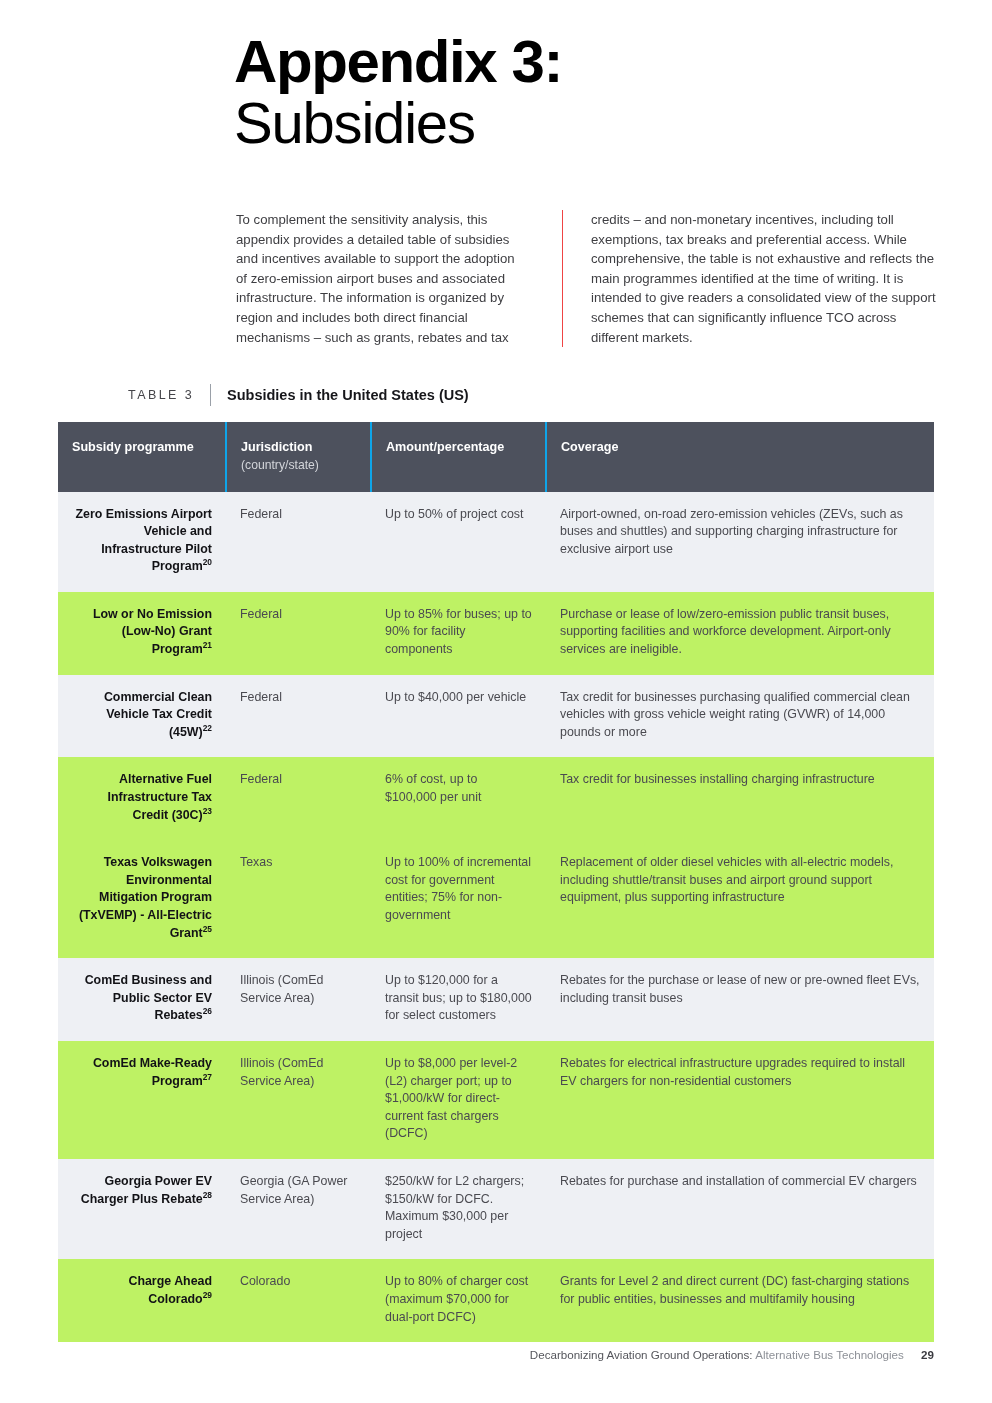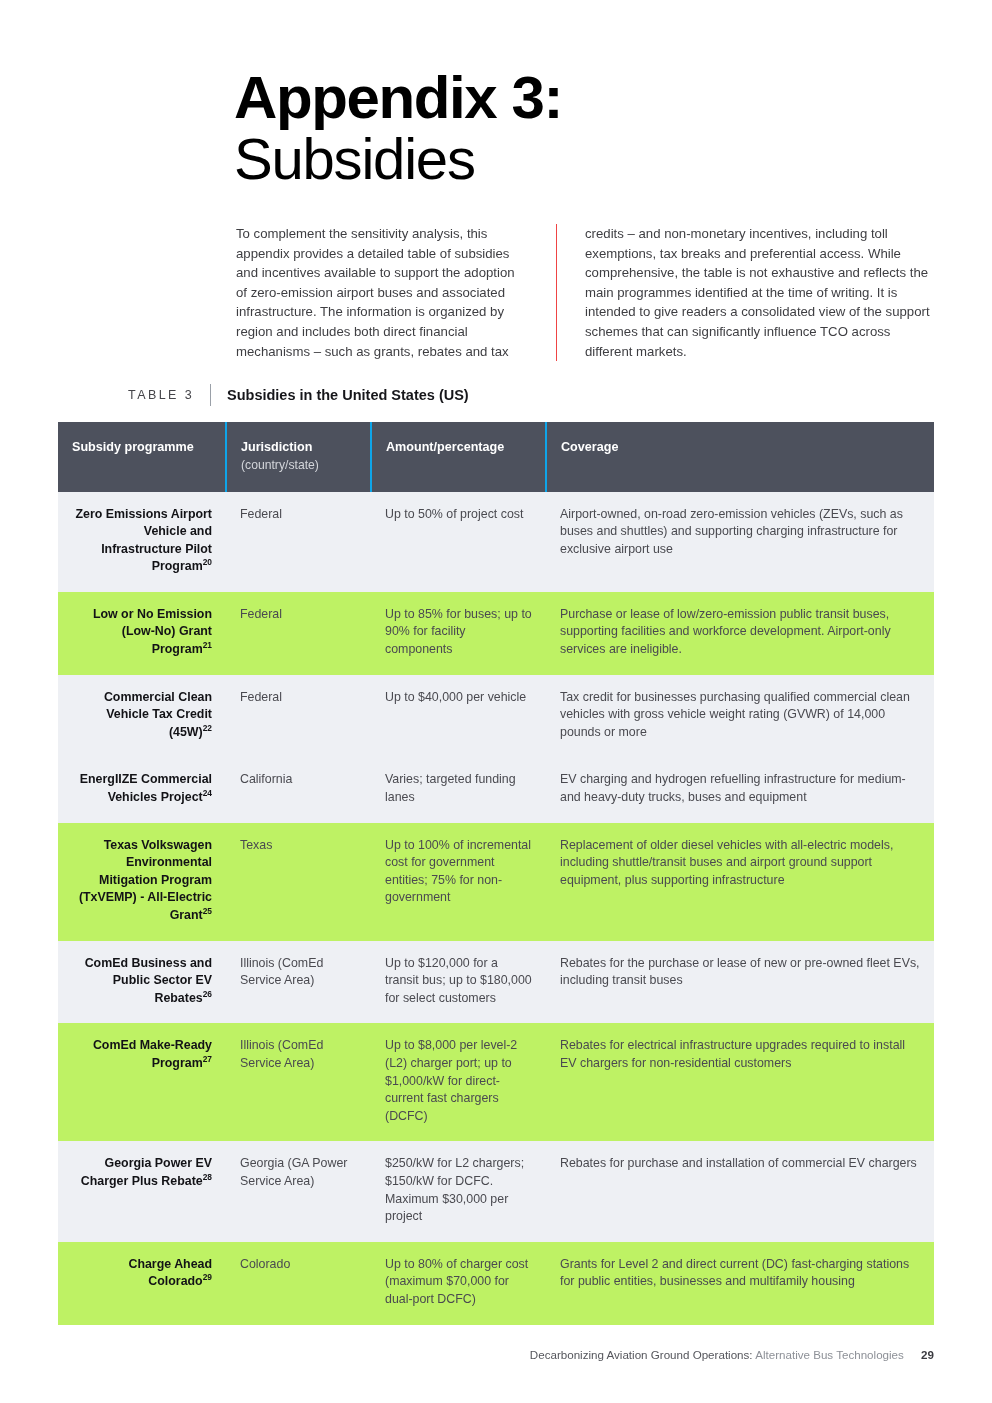--- a/index.html
+++ b/index.html
@@ -23,39 +23,39 @@
     left: 234px;
     top: 30px;
     width: 700px;
   }
   .title-main {
     font-size: 60px;
     font-weight: 700;
     letter-spacing: -1.4px;
     color: #000000;
     line-height: 1.08;
-    margin-top: 36px;
   }
   .title-sub {
     font-size: 58px;
     font-weight: 300;
     letter-spacing: -1.2px;
     color: #000000;
     line-height: 1.10;
     margin-top: -4px;
   }
 
   
   .intro {
     position: absolute;
     left: 236px;
-    top: 224px;
+    top: 210px;
     width: 700px;
     display: flex;
     gap: 4px;
+    justify-content: space-between;
   }
   .intro-col {
     font-size: 13.2px;
     line-height: 19.6px;
     color: #3e3e42;
     width: 316px;
   }
   .intro-col.left { padding-right: 24px; }
   .intro-col.right {
     border-left: 1px solid #ef4444;
@@ -222,25 +222,25 @@
           <td>Federal</td>
           <td>Up to 85% for buses; up to 90% for facility components</td>
           <td>Purchase or lease of low/zero-emission public transit buses, supporting facilities and workforce development. Airport-only services are ineligible.</td>
         </tr>
         <tr class="shade">
           <td class="prog">Commercial Clean Vehicle Tax Credit (45W)<sup>22</sup></td>
           <td>Federal</td>
           <td>Up to $40,000 per vehicle</td>
           <td>Tax credit for businesses purchasing qualified commercial clean vehicles with gross vehicle weight rating (GVWR) of 14,000 pounds or more</td>
         </tr>
-        <tr class="shade">
-          <td class="prog">EnergIIZE Commercial Vehicles Project<sup>24</sup></td>
-          <td>California</td>
-          <td>Varies; targeted funding lanes</td>
-          <td>EV charging and hydrogen refuelling infrastructure for medium- and heavy-duty trucks, buses and equipment</td>
+        <tr class="plain">
+          <td class="prog">Alternative Fuel Infrastructure Tax Credit (30C)<sup>23</sup></td>
+          <td>Federal</td>
+          <td>6% of cost, up to $100,000 per unit</td>
+          <td>Tax credit for businesses installing charging infrastructure</td>
         </tr>
         <tr class="plain">
           <td class="prog">Texas Volkswagen Environmental Mitigation Program (TxVEMP) - All-Electric Grant<sup>25</sup></td>
           <td>Texas</td>
           <td>Up to 100% of incremental cost for government entities; 75% for non-government</td>
           <td>Replacement of older diesel vehicles with all-electric models, including shuttle/transit buses and airport ground support equipment, plus supporting infrastructure</td>
         </tr>
         <tr class="shade">
           <td class="prog">ComEd Business and Public Sector EV Rebates<sup>26</sup></td>
           <td>Illinois (ComEd Service Area)</td>

